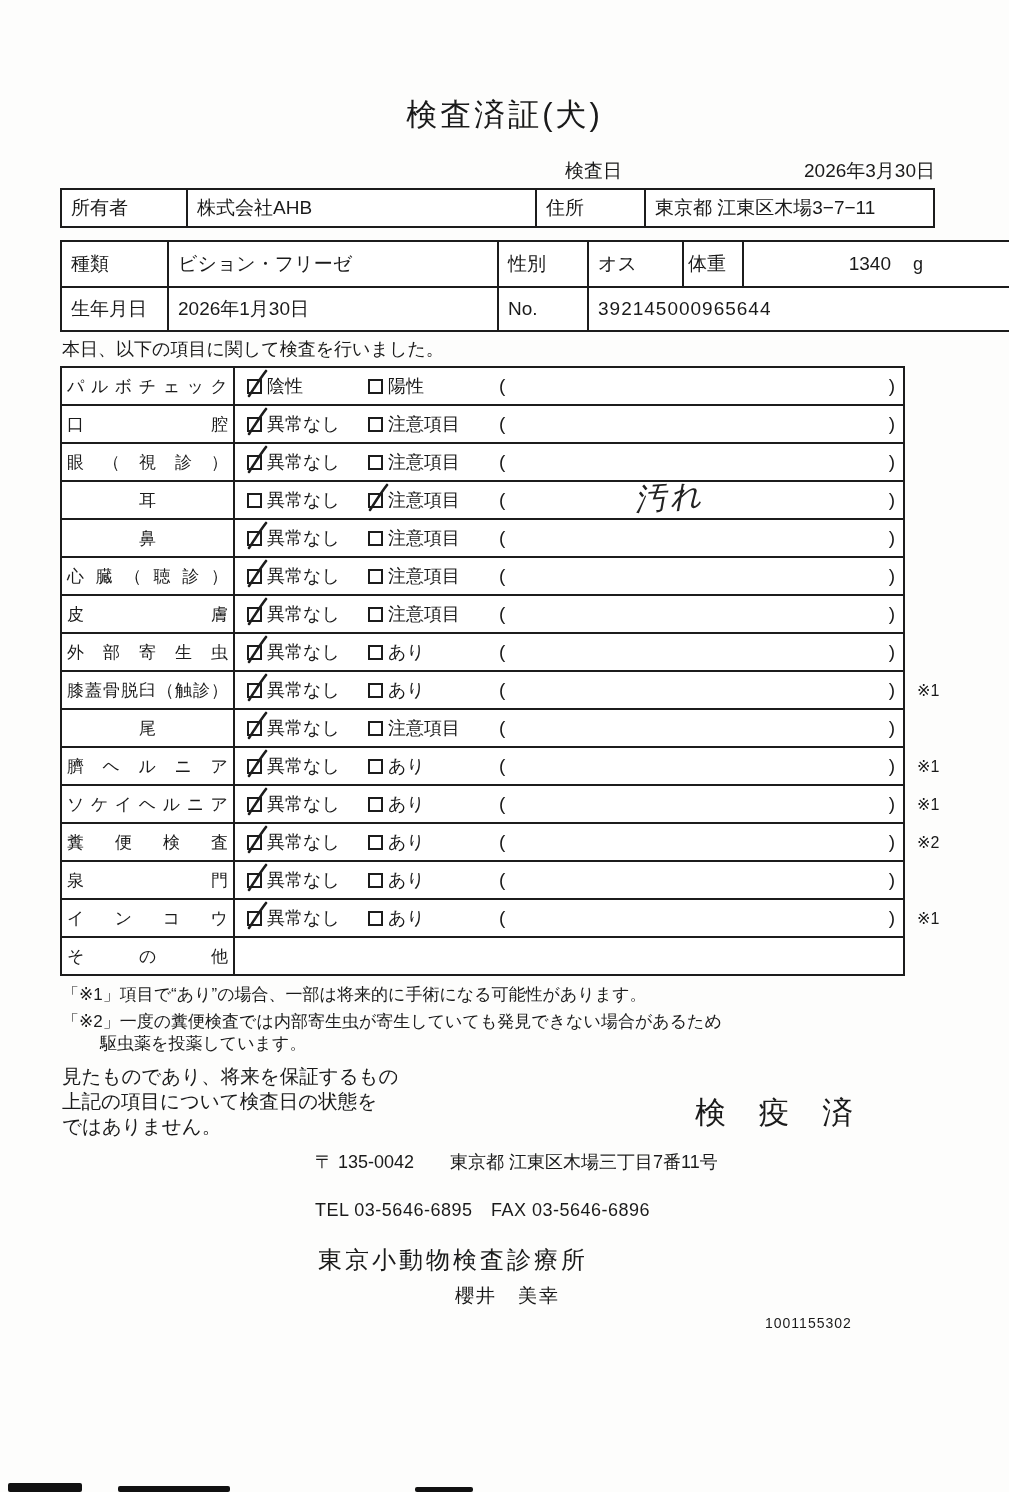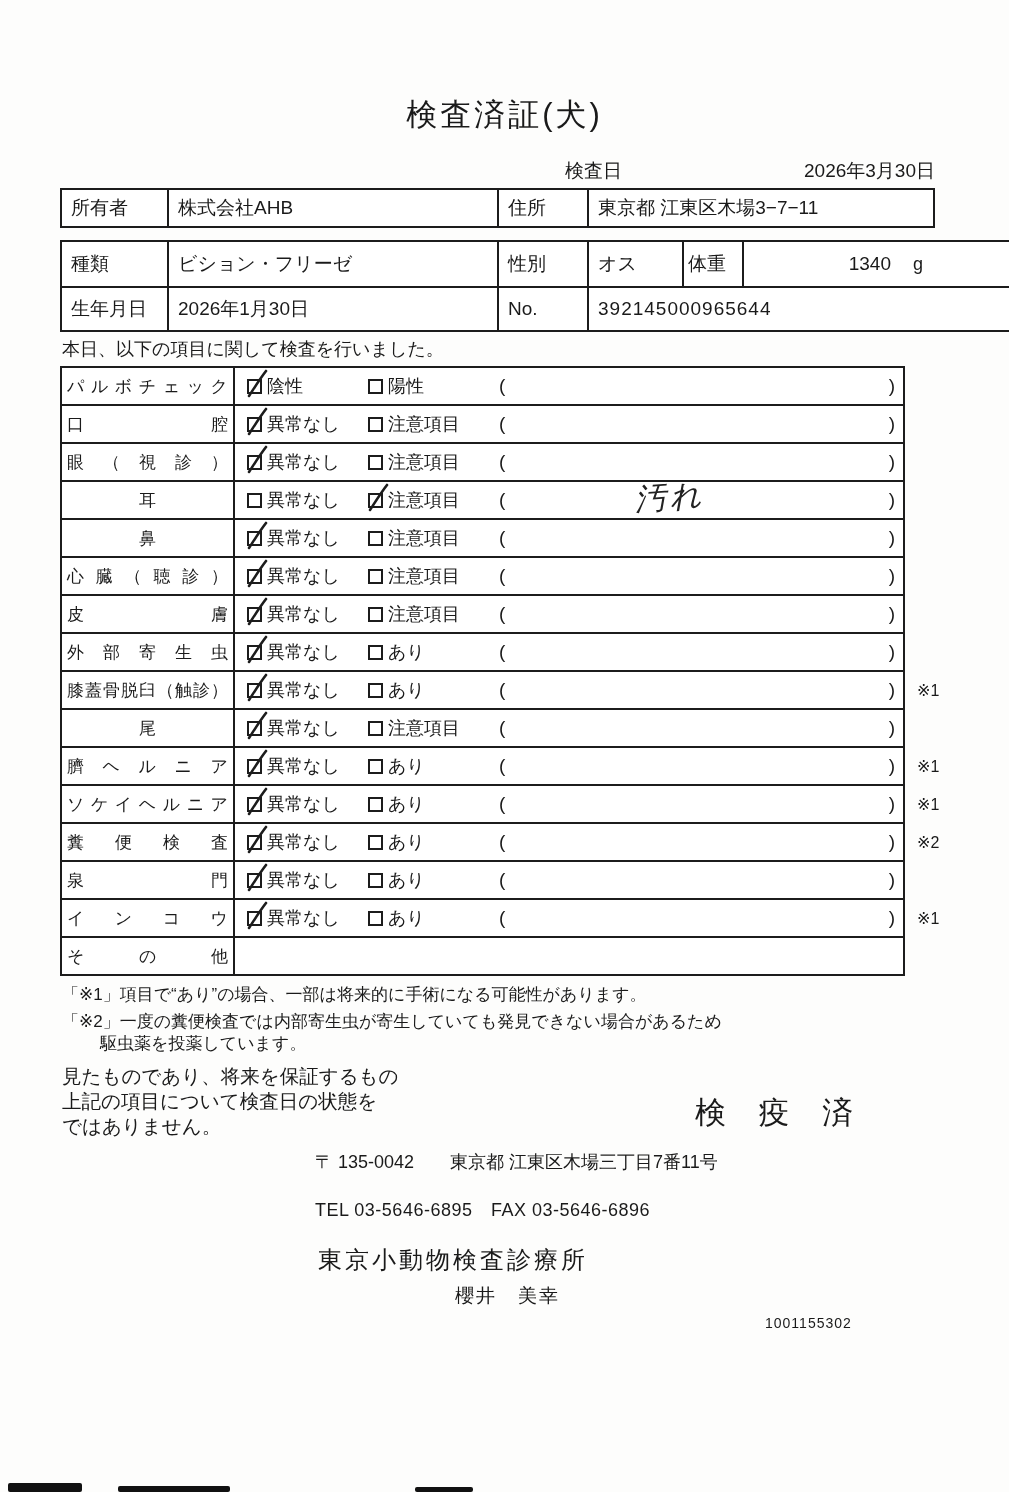--- a/index.html
+++ b/index.html
@@ -21,21 +21,21 @@
   
   .box-table { border:2px solid #1c1c1c; display:flex; flex-direction:column; background:#fff; }
   .brow { display:flex; }
   .brow + .brow { border-top:2px solid #1c1c1c; }
   .bcell { border-left:2px solid #1c1c1c; display:flex; align-items:center; padding:0 9px; font-size:19px; overflow:hidden; white-space:nowrap; }
   .bcell:first-child { border-left:none; }
   .w105{width:105px;flex:none;} .w330{width:330px;flex:none;} .w90{width:90px;flex:none;}
   .w95{width:95px;flex:none;} .w60{width:60px;flex:none;padding:16px 4px;} .w195{width:195px;flex:none;}
   .w350{width:350px;flex:none;}
   .owner-table { top:188px; left:60px; width:875px; }
-  .owner-table .brow { height:36px; }
+  .owner-table .brow { height:36px;gap:19px; }
   .info-table { top:240px; left:60px; width:995px; }
   .info-table .brow { height:44px; }
   .weight-cell { justify-content:flex-end; padding-right:14px; }
   .weight-unit { margin-left:22px; font-size:18px; }
   .no-value { letter-spacing:1px; }
 
   .statement { top:337px; left:62px; font-size:18px; }
 
   
   .exam-table { top:366px; left:60px; width:845px; border:2px solid #1c1c1c; background:#fff; }

